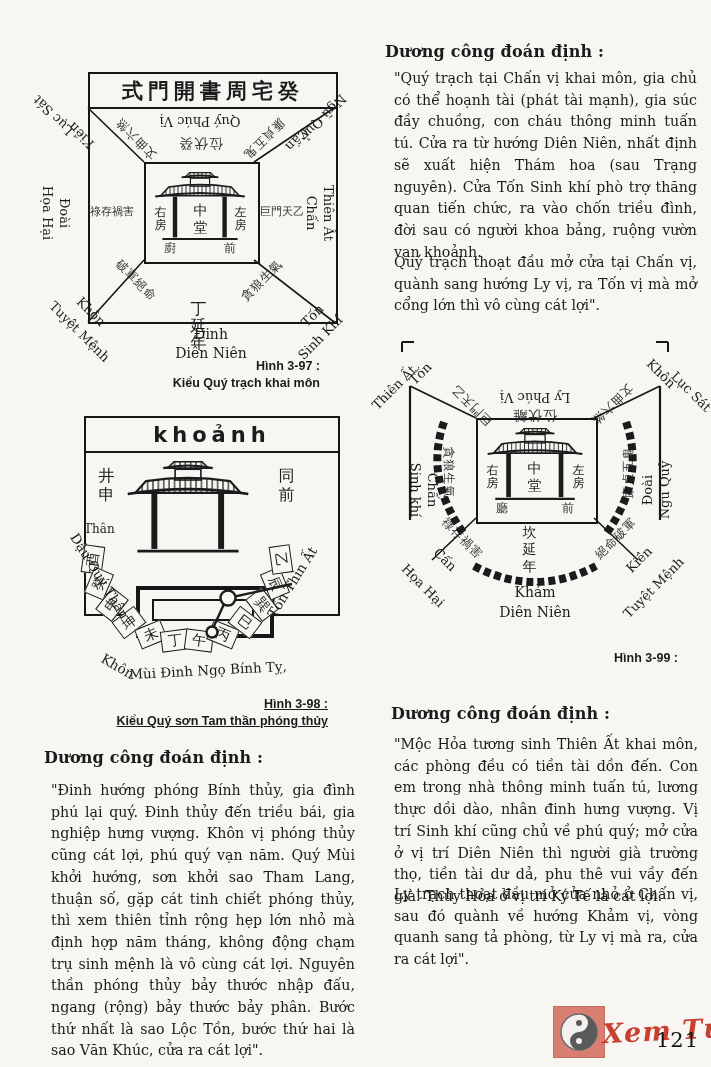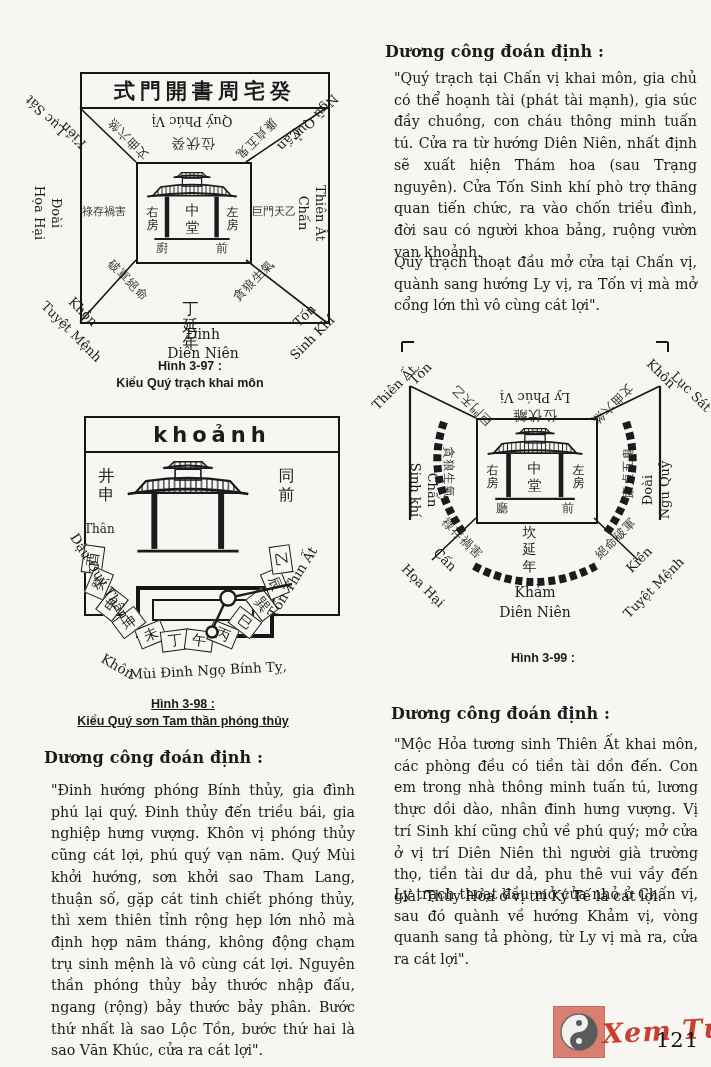--- a/index.html
+++ b/index.html
@@ -1,21 +1,21 @@
 <!DOCTYPE html>
 <html><head>
 <meta charset="utf-8">
 <style>
   html,body{margin:0;padding:0;background:#e9e7e2;}
   .page{position:relative;width:711px;height:1067px;background:#f8f6f2;overflow:hidden;
         font-family:"DejaVu Serif","Liberation Serif",serif;color:#1b1b1b;}
   .abs{position:absolute;}
   .heading{position:absolute;font-weight:bold;font-size:16px;letter-spacing:.2px;white-space:nowrap;}
   .body-par{position:absolute;font-size:14.2px;line-height:21.7px;text-align:justify;margin:0;}
-  .caption{position:absolute;text-align:center;font-family:"Liberation Sans","DejaVu Sans",sans-serif;
+  .caption{position:absolute;text-align:right;font-family:"Liberation Sans","DejaVu Sans",sans-serif;
            font-weight:bold;font-size:12.5px;line-height:17px;}
   .fig{position:absolute;}
   .frame{position:absolute;border:2.5px solid #161616;}
   .inner{position:absolute;border:2px solid #161616;}
   .cjk{font-family:"DejaVu Sans","Liberation Sans",sans-serif;}
   .cjk-title{position:absolute;display:flex;align-items:center;justify-content:center;
              font-size:21px;font-weight:bold;letter-spacing:5px;white-space:nowrap;overflow:hidden;}
   .lbl{position:absolute;font-size:13px;white-space:nowrap;}
   .cjk-v{position:absolute;width:17px;word-break:break-all;line-height:17px;font-size:14px;text-align:center;}
   .cjk-d{position:absolute;font-size:12px;letter-spacing:1px;white-space:nowrap;opacity:.92;}
@@ -109,21 +109,21 @@
   </div>
 
   <div class="caption" style="left:408px;top:650px;width:270px;">
     <div>Hình 3-99 :</div>
   </div>
 
   <div class="heading" style="left:391px;top:704px;">Dương công đoán định :</div>
   <p class="body-par" style="left:394px;top:734px;width:304px;">"Mộc Hỏa tương sinh Thiên Ất khai môn, các phòng đều có tiền tài dồn đến. Con em trong nhà thông minh tuấn tú, lương thực dồi dào, nhân đinh hưng vượng. Vị trí Sinh khí cũng chủ về phú quý; mở cửa ở vị trí Diên Niên thì người già trường thọ, tiền tài dư dả, phu thê vui vầy đến già. Thủy Hỏa ở vị trí Ký Tế là cát lợi.</p>
   <p class="body-par" style="left:394px;top:884px;width:304px;">Ly trạch thoạt đầu mở cửa nhỏ ở Chấn vị, sau đó quành về hướng Khảm vị, vòng quanh sang tả phòng, từ Ly vị mà ra, cửa ra cát lợi".</p>
 
-  <div class="fig" style="left:18px;top:64px;width:324px;height:300px;">
+  <div class="fig" style="left:26px;top:64px;width:324px;height:300px;">
     <svg class="abs" style="left:0;top:0;" width="324" height="300">
       <path d="M62,44 L118,98 M308,44 L228,98 M62,258 L118,196 M308,258 L228,196" stroke="#161616" stroke-width="1.6" fill="none"></path>
     </svg>
     <div class="frame" style="left:62px;top:8px;width:246px;height:248px;"></div>
     <div class="frame cjk-title cjk" style="left:62px;top:8px;width:246px;height:33px;">式門開書周宅癸</div>
     <div class="inner" style="left:118px;top:98px;width:112px;height:98px;"></div>
     <svg class="abs" style="left:122px;top:106px;" width="104" height="74" viewBox="0 0 130 92">
         <use href="#house"></use>
       </svg>
     <span class="cjk-v cjk" style="left:126px;top:142px;font-size:12px;line-height:13px;">右房</span>

